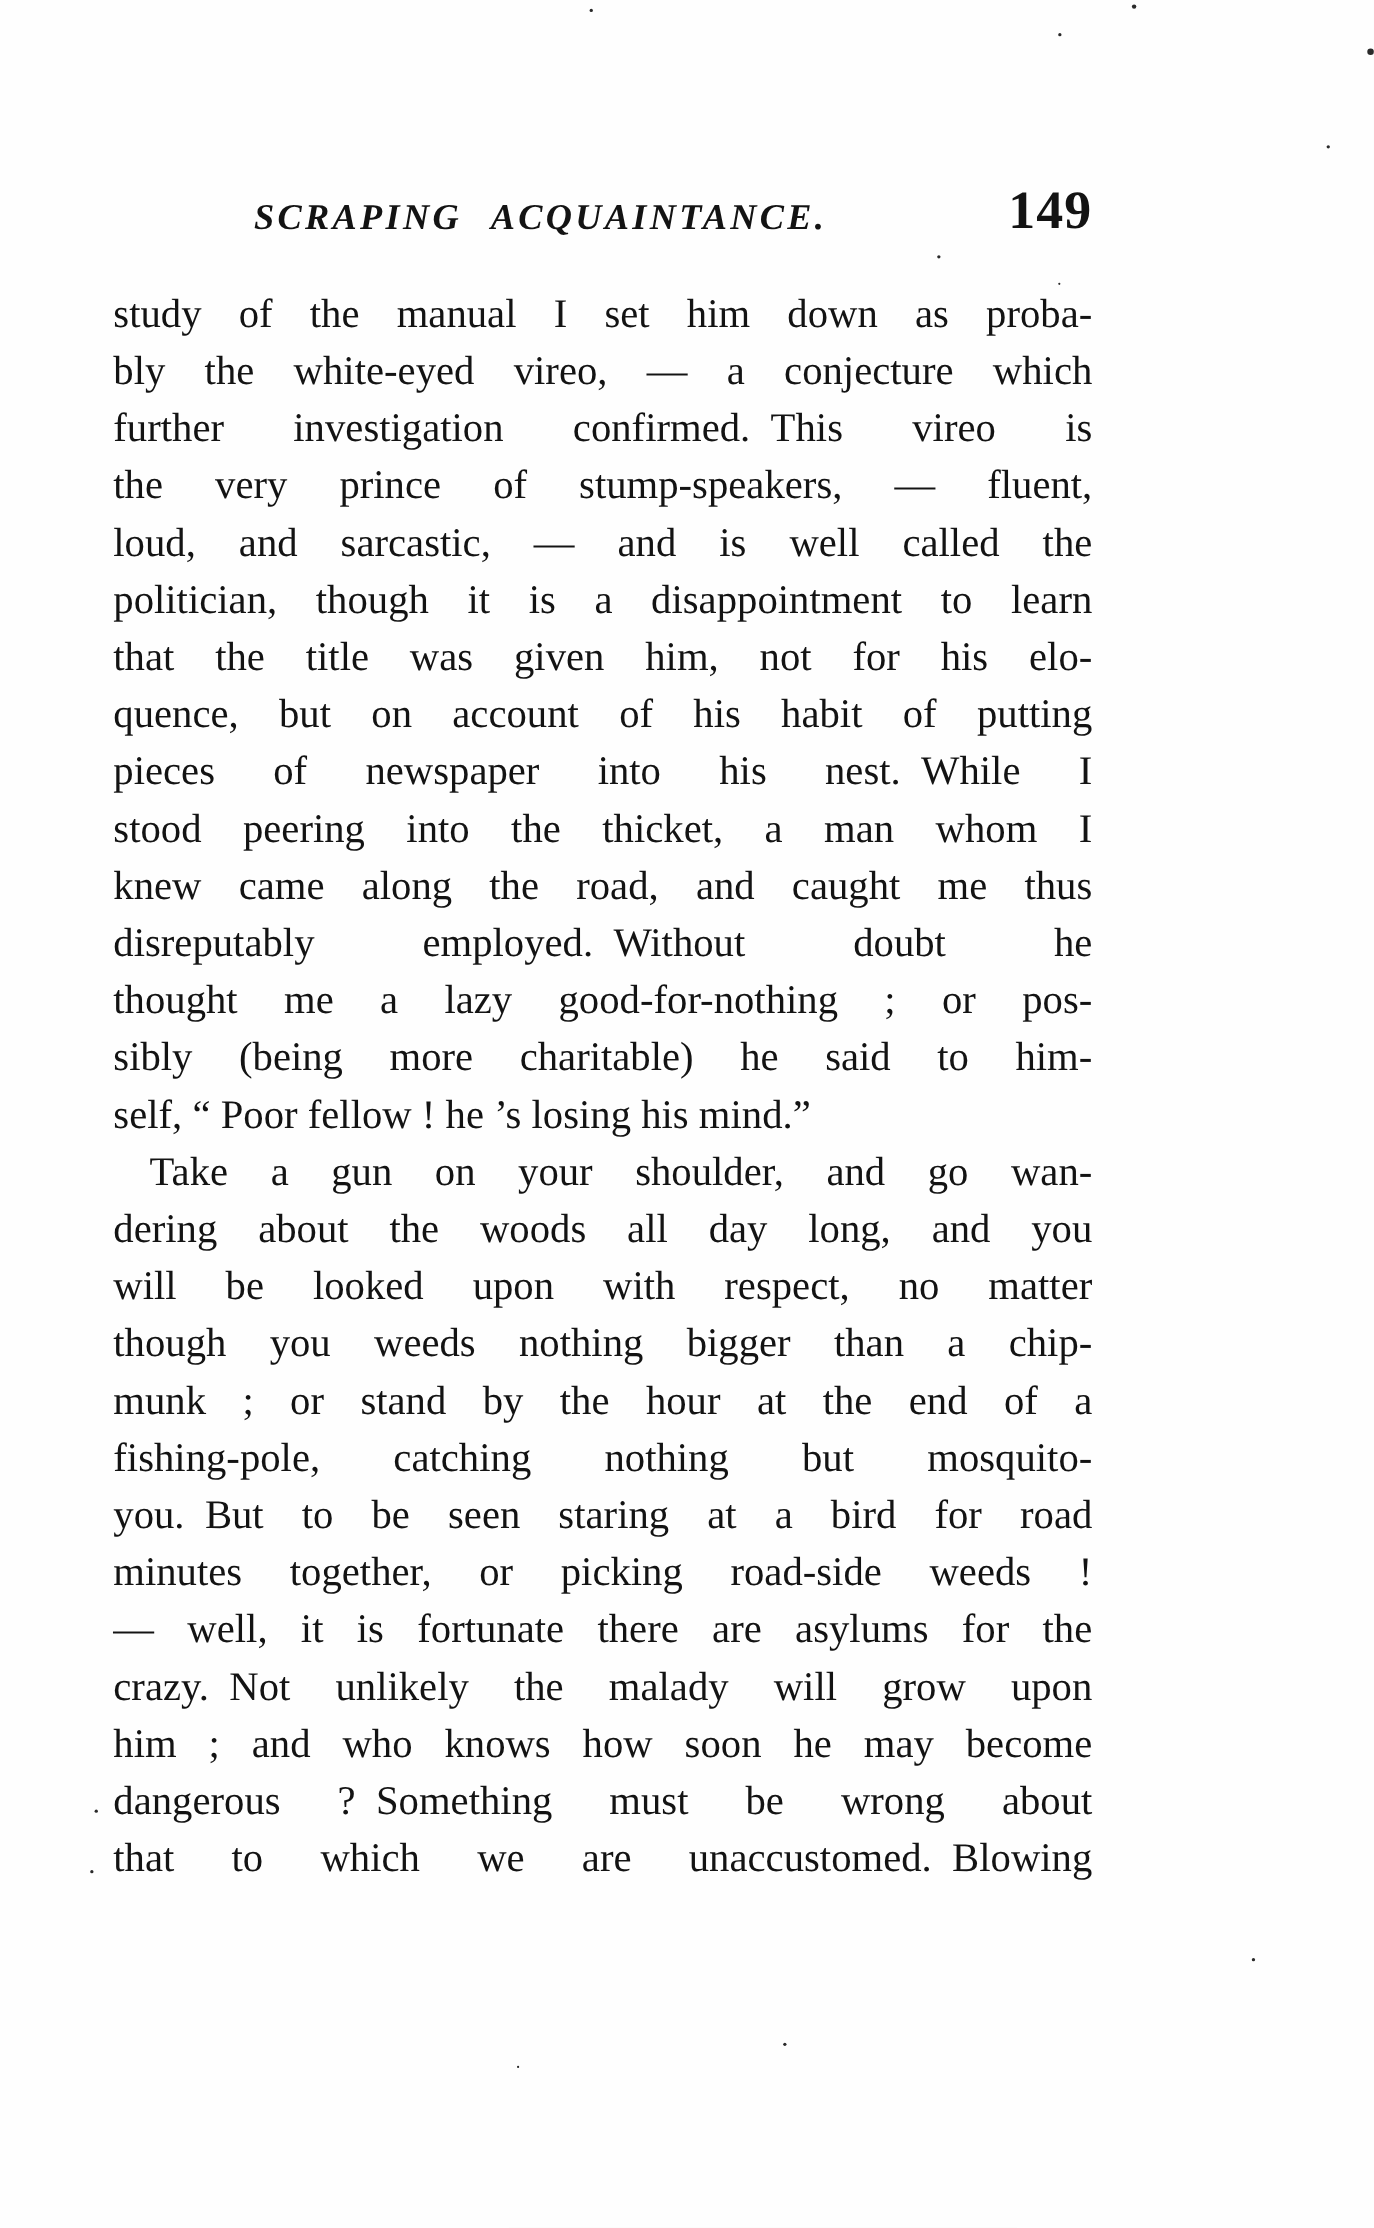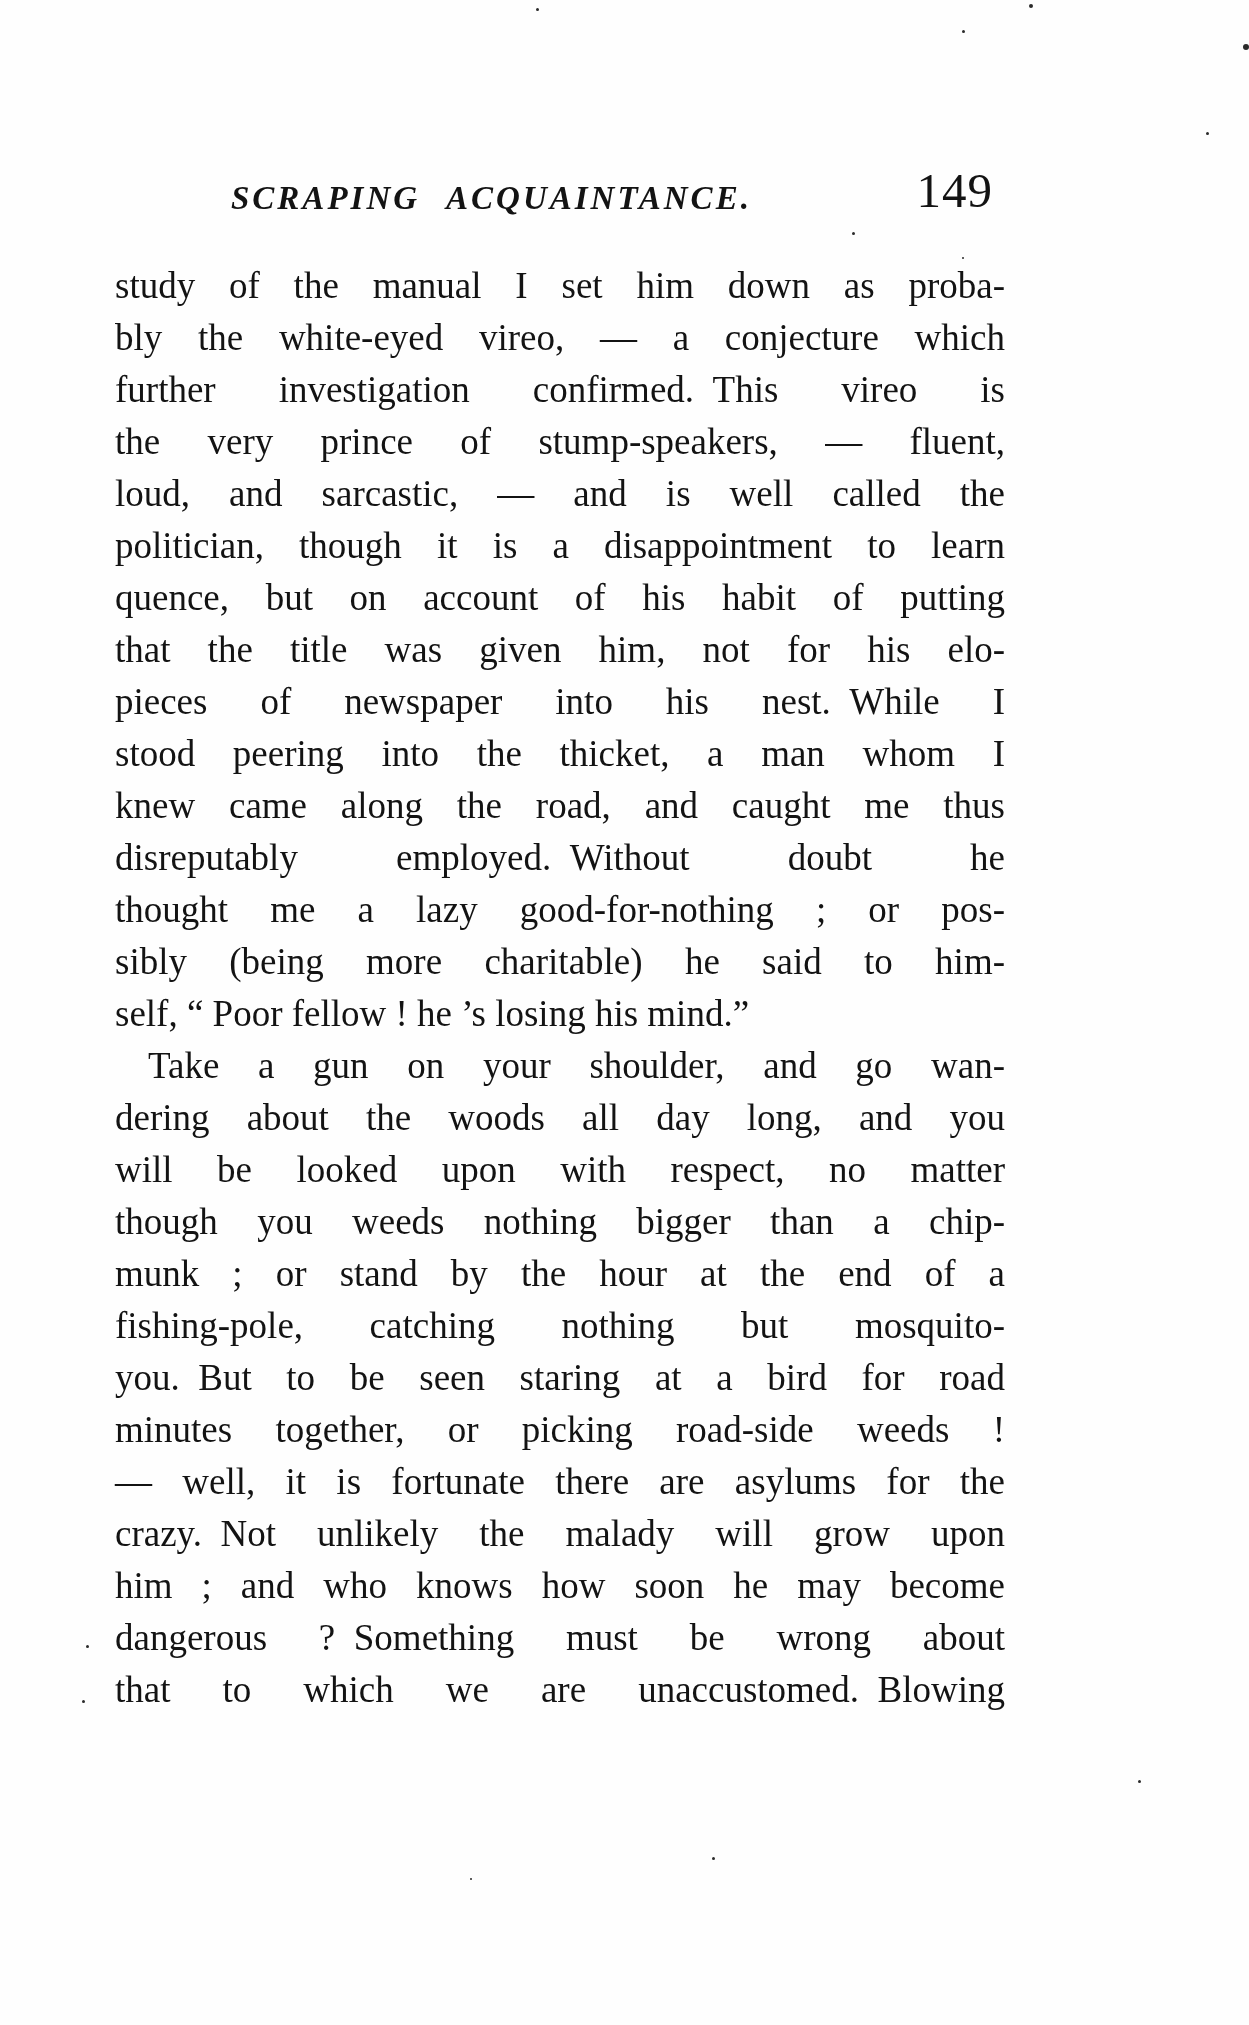--- a/index.html
+++ b/index.html
@@ -22,28 +22,28 @@
     font-weight: 600;
     font-size: 33px;
     line-height: 1;
     letter-spacing: 3px;
     word-spacing: 16px;
     white-space: nowrap;
   }
   .page-number {
     position: absolute;
     right: 256px; top: 166px;
-    font-weight: normal;
+    font-weight: bold;
     font-size: 49px;
     line-height: 1;
     letter-spacing: 1px;
   }
   .text-block {
     position: absolute;
-    left: 115px; top: 260px;
+    left: 103px; top: 260px;
     width: 890px;
   }
   .line {
     font-size: 37px;
     line-height: 52px;
     height: 52px;
     text-align: justify;
     text-align-last: justify;
     text-justify: inter-word;
     white-space: normal;
@@ -65,22 +65,22 @@
 
   <div class="page-number">149</div>
 
   <div class="text-block">
     <div class="line">study of the manual I set him down as proba-</div>
     <div class="line">bly the white-eyed vireo, — a conjecture which</div>
     <div class="line">further investigation confirmed. This vireo is</div>
     <div class="line">the very prince of stump-speakers, — fluent,</div>
     <div class="line">loud, and sarcastic, — and is well called the</div>
     <div class="line">politician, though it is a disappointment to learn</div>
+    <div class="line">that the title was given him, not for his elo-</div>
     <div class="line">quence, but on account of his habit of putting</div>
-    <div class="line">that the title was given him, not for his elo-</div>
     <div class="line">pieces of newspaper into his nest. While I</div>
     <div class="line">stood peering into the thicket, a man whom I</div>
     <div class="line">knew came along the road, and caught me thus</div>
     <div class="line">disreputably employed. Without doubt he</div>
     <div class="line">thought me a lazy good-for-nothing ; or pos-</div>
     <div class="line">sibly (being more charitable) he said to him-</div>
     <div class="line para-end">self, “ Poor fellow ! he ’s losing his mind.”</div>
     <div class="line indent">Take a gun on your shoulder, and go wan-</div>
     <div class="line">dering about the woods all day long, and you</div>
     <div class="line">will be looked upon with respect, no matter</div>

